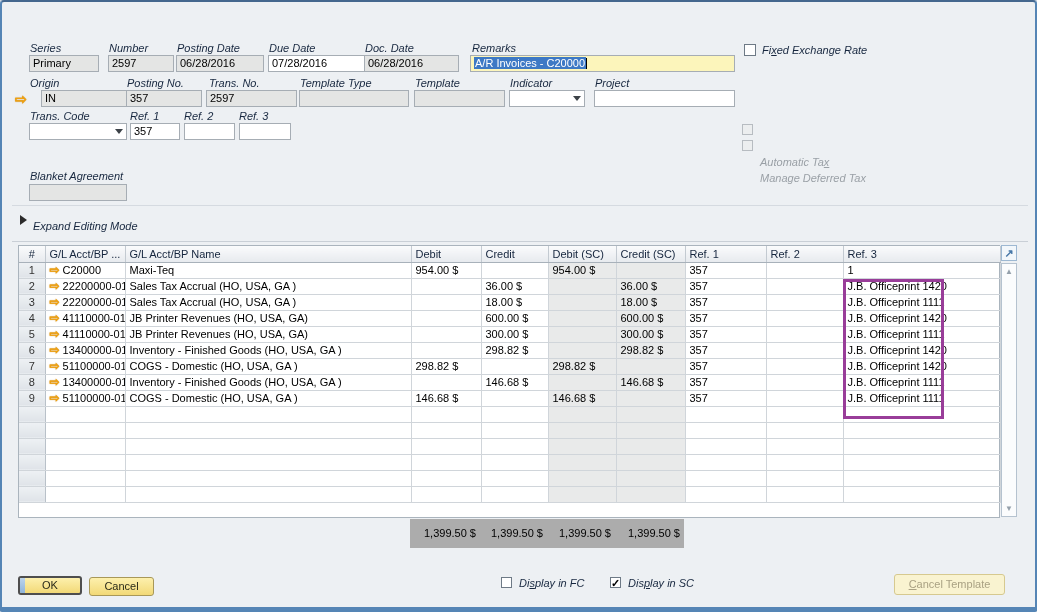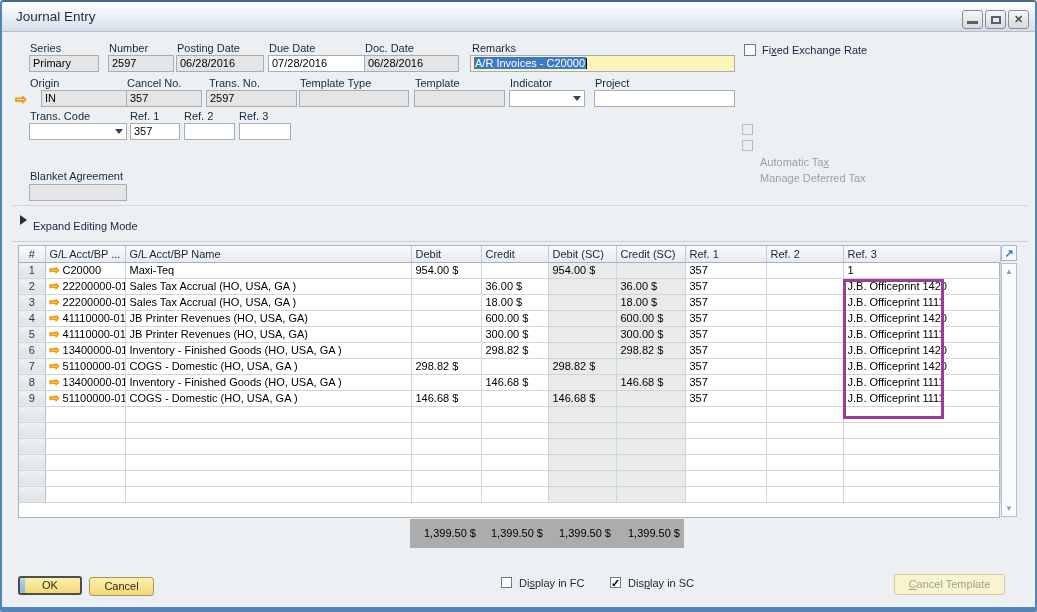--- a/index.html
+++ b/index.html
@@ -11,21 +11,21 @@
   .titlebar { position:absolute; left:0; top:0; right:0; height:30px;
               background:linear-gradient(#fdfeff,#e9eef4 55%,#d5dde7);
               border-bottom:1px solid #b4bfcc; }
   .title { position:absolute; left:14px; top:7px; font-size:13.5px; color:#1b2b45; }
   .winbtn { position:absolute; top:8px; width:21px; height:19px; border:1px solid #878d95;
             border-radius:3px; background:linear-gradient(#f7f8f9,#d5d9dd);
             text-align:center; line-height:17px; font-size:11px; font-weight:bold; color:#4a5056; }
   .wb-bar { position:absolute; left:4px; bottom:4px; width:11px; height:3px; background:#5a6066; }
   .wb-box { position:absolute; left:5px; top:5px; width:10px; height:8px; border:2px solid #5a6066; }
 
-  .lbl { position:absolute; font-size:11px; color:#17273f; white-space:nowrap; }
+  .lbl { position:absolute; font-size:11px; color:#17273f; white-space:nowrap;font-style:italic; }
   .lbl.dis { color:#9aa0a6;margin-top:32px; }
   .fld { position:absolute; height:17px; border:1px solid #a6adb4; background:#fff;
          font-size:11px; color:#000; padding:1px 3px 0 3px; white-space:nowrap; overflow:hidden; }
   .fld.dis { background:#e4e5e4; }
   .fld.yellow { background:#fcf5bb; }
   .sel { background:#3d79c5; color:#fff; padding:0 1px; }
   .caret { display:inline-block; width:1px; height:11px; background:#000; vertical-align:-2px; }
   .dd { position:absolute; right:3px; top:5px; width:0; height:0;
         border-left:4px solid transparent; border-right:4px solid transparent;
         border-top:5px solid #3c4248; }
@@ -77,50 +77,40 @@
   .btn.default .focusstrip { position:absolute; left:0; top:0; bottom:0; width:5px;
          background:linear-gradient(#bcd4ec,#8fb4da); border-radius:1px 0 0 1px; }
   .btn.disabled { background:#f9f3d0; border:1px solid #d6c98f; color:#a9a183; }
   u { text-decoration:underline; }
 </style>
 </head>
 <body>
 
 <div class="window">
 
-  <div class="titlebar">
-    <div class="title">Journal Entry</div>
-    <div class="winbtn" style="left:960px;">
-        <span class="wb-bar"></span>
-      </div>
-    <div class="winbtn" style="left:983px;">
-        <span class="wb-box"></span>
-      </div>
-    <div class="winbtn" style="left:1006px;"><span>✕</span></div>
-  </div>
 
   <div class="lbl" style="left:28px;top:40px;">Series</div>
   <div class="lbl" style="left:107px;top:40px;">Number</div>
   <div class="lbl" style="left:175px;top:40px;">Posting Date</div>
   <div class="lbl" style="left:267px;top:40px;">Due Date</div>
   <div class="lbl" style="left:363px;top:40px;">Doc. Date</div>
   <div class="lbl" style="left:470px;top:40px;">Remarks</div>
 
   <div class="fld dis" style="left:27px;top:53px;width:70px;">Primary</div>
   <div class="fld dis" style="left:106px;top:53px;width:66px;">2597</div>
   <div class="fld dis" style="left:174px;top:53px;width:88px;">06/28/2016</div>
   <div class="fld" style="left:266px;top:53px;width:109px;">07/28/2016</div>
   <div class="fld dis" style="left:362px;top:53px;width:95px;">06/28/2016</div>
   <div class="fld yellow" style="left:468px;top:53px;width:265px;"><span class="sel">A/R Invoices - C20000</span><span class="caret"></span></div>
 
   <div class="cb" style="left:742px;top:42px;"></div>
   <div class="lbl" style="left:760px;top:42px;">Fi<u>x</u>ed Exchange Rate</div>
 
   <div class="lbl" style="left:28px;top:75px;">Origin</div>
-  <div class="lbl" style="left:125px;top:75px;">Cancel No.</div>
+  <div class="lbl" style="left:125px;top:75px;">Posting No.</div>
   <div class="lbl" style="left:207px;top:75px;">Trans. No.</div>
   <div class="lbl" style="left:298px;top:75px;">Template Type</div>
   <div class="lbl" style="left:413px;top:75px;">Template</div>
   <div class="lbl" style="left:508px;top:75px;">Indicator</div>
   <div class="lbl" style="left:593px;top:75px;">Project</div>
 
   <div class="larrow-form" style="left:13px;top:91px;">⇨</div>
   <div class="fld dis" style="left:39px;top:88px;width:93px;">IN</div>
   <div class="fld dis" style="left:124px;top:88px;width:76px;">357</div>
   <div class="fld dis" style="left:204px;top:88px;width:91px;">2597</div>

